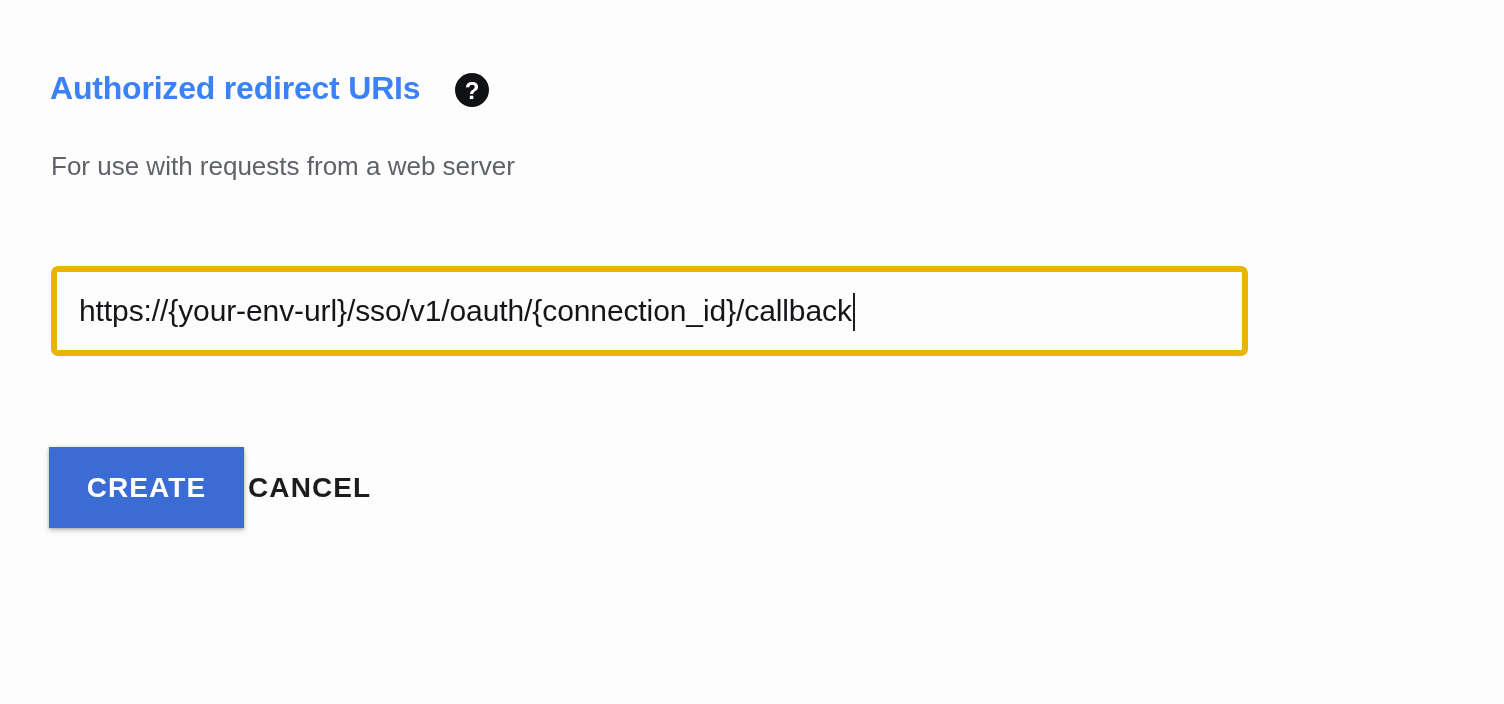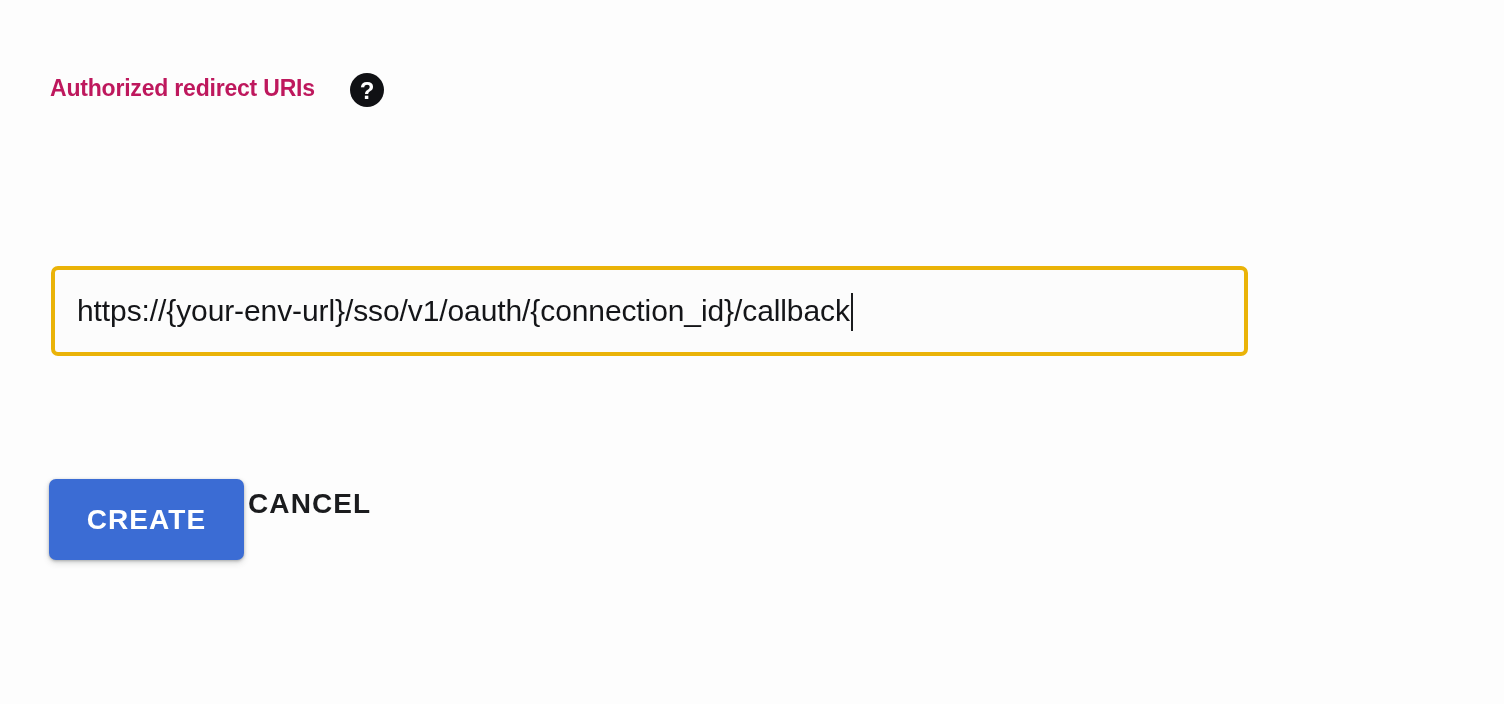--- a/index.html
+++ b/index.html
@@ -26,23 +26,23 @@
   
   .heading-row {
     position: absolute;
     left: 50px;
     top: 64px;
     display: flex;
     align-items: center;
     height: 48px;
   }
   .heading-title {
-    font-size: 23px;
+    font-size: 32px;
     font-weight: bold;
-    color: #be185d;
+    color: #3b82f6;
     letter-spacing: -0.2px;
     line-height: 1;
     white-space: nowrap;
   }
   .help-icon {
     margin-left: 32px;
     width: 40px;
     height: 40px;
     display: inline-flex;
     align-items: center;
@@ -64,21 +64,21 @@
   }
 
   
   .uri-field {
     position: absolute;
     left: 51px;
     top: 266px;
     width: 1197px;
     height: 90px;
     box-sizing: border-box;
-    border: 4px solid #eab308;
+    border: 6px solid #eab308;
     border-radius: 7px;
     background: #fcfcfc;
     display: flex;
     align-items: center;
     padding: 0 22px;
     overflow: hidden;
   }
   .uri-text {
     font-size: 30px;
     color: #141518;
@@ -104,32 +104,31 @@
     top: 447px;
     display: flex;
     align-items: center;
   }
   .btn-create {
     width: 195px;
     height: 81px;
     background: #3b6cd4;
     color: #ffffff;
     border: none;
-    border-radius: 7px;
+    border-radius: 0;
     font-family: "Liberation Sans", sans-serif;
     font-size: 28px;
     font-weight: bold;
     letter-spacing: 1.1px;
     cursor: pointer;
     box-shadow: 0 1px 3px rgba(60,64,67,0.35), 0 3px 6px rgba(60,64,67,0.18);
     display: flex;
     align-items: center;
     justify-content: center;
     padding: 0;
-    margin-top: 32px;
   }
   .btn-cancel {
     background: transparent;
     border: none;
     color: #1b1c1e;
     font-family: "Liberation Sans", sans-serif;
     font-size: 28px;
     font-weight: bold;
     letter-spacing: 1.1px;
     cursor: pointer;
@@ -147,20 +146,21 @@
   <div class="heading-row">
     <div class="heading-title">Authorized redirect URIs</div>
     <span class="help-icon" title="Help">
       <svg width="40" height="40" viewBox="0 0 40 40" aria-hidden="true">
         <circle cx="20" cy="20" r="17" fill="#101114"></circle>
         <text x="20" y="28.5" text-anchor="middle" font-family="Liberation Sans, sans-serif" font-size="24" font-weight="bold" fill="#ffffff">?</text>
       </svg>
     </span>
   </div>
 
+  <div class="subtitle">For use with requests from a web server</div>
 
   <div class="uri-field">
     <span class="uri-text">https://{your-env-url}/sso/v1/oauth/{connection_id}/callback</span>
       <span class="caret"></span>
   </div>
 
   <div class="actions">
     <button class="btn-create">CREATE</button>
     <button class="btn-cancel">CANCEL</button>
   </div>

